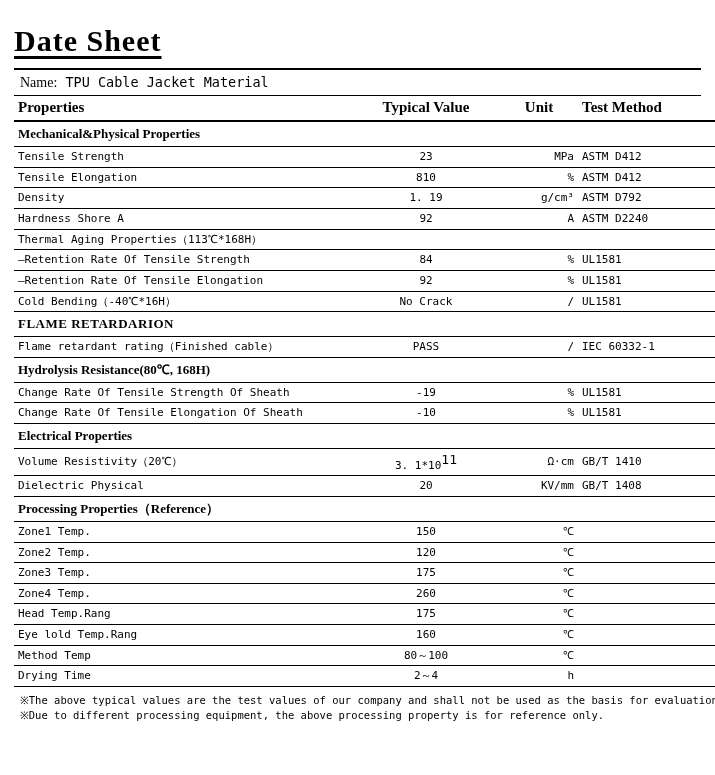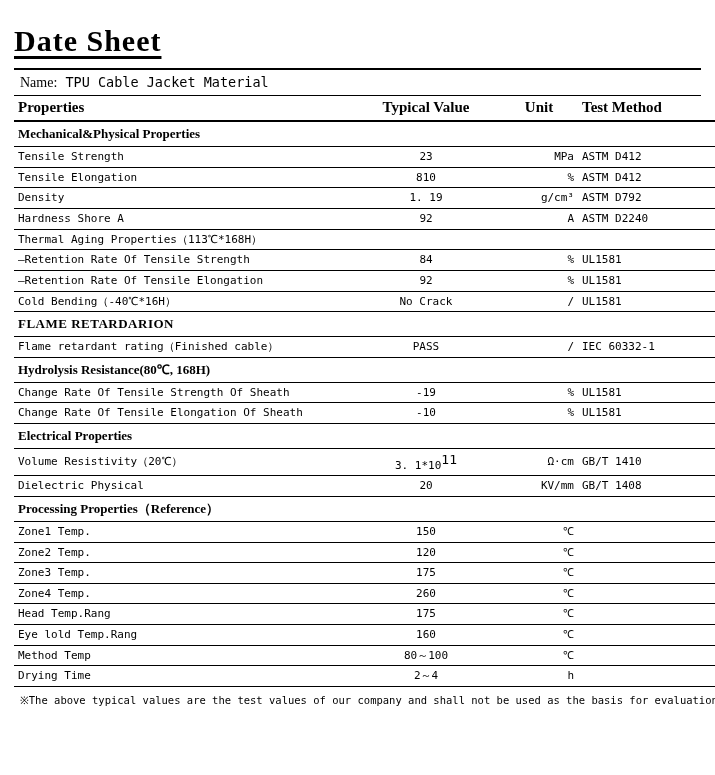--- a/index.html
+++ b/index.html
@@ -249,15 +249,16 @@
         <td class="c-prop">Drying Time</td>
         <td class="c-val">2～4</td>
         <td class="c-unit">h</td>
         <td class="c-test"></td>
       </tr>
     </tbody>
   </table>
 
   <div class="footnotes">
     <div>※The above typical values are the test values of our company and shall not be used as the basis for evaluation.</div>
+    <div>※Due to different processing equipment, the above processing property is for reference only.</div>
   </div>
 
 </div>
 
 </body></html>

